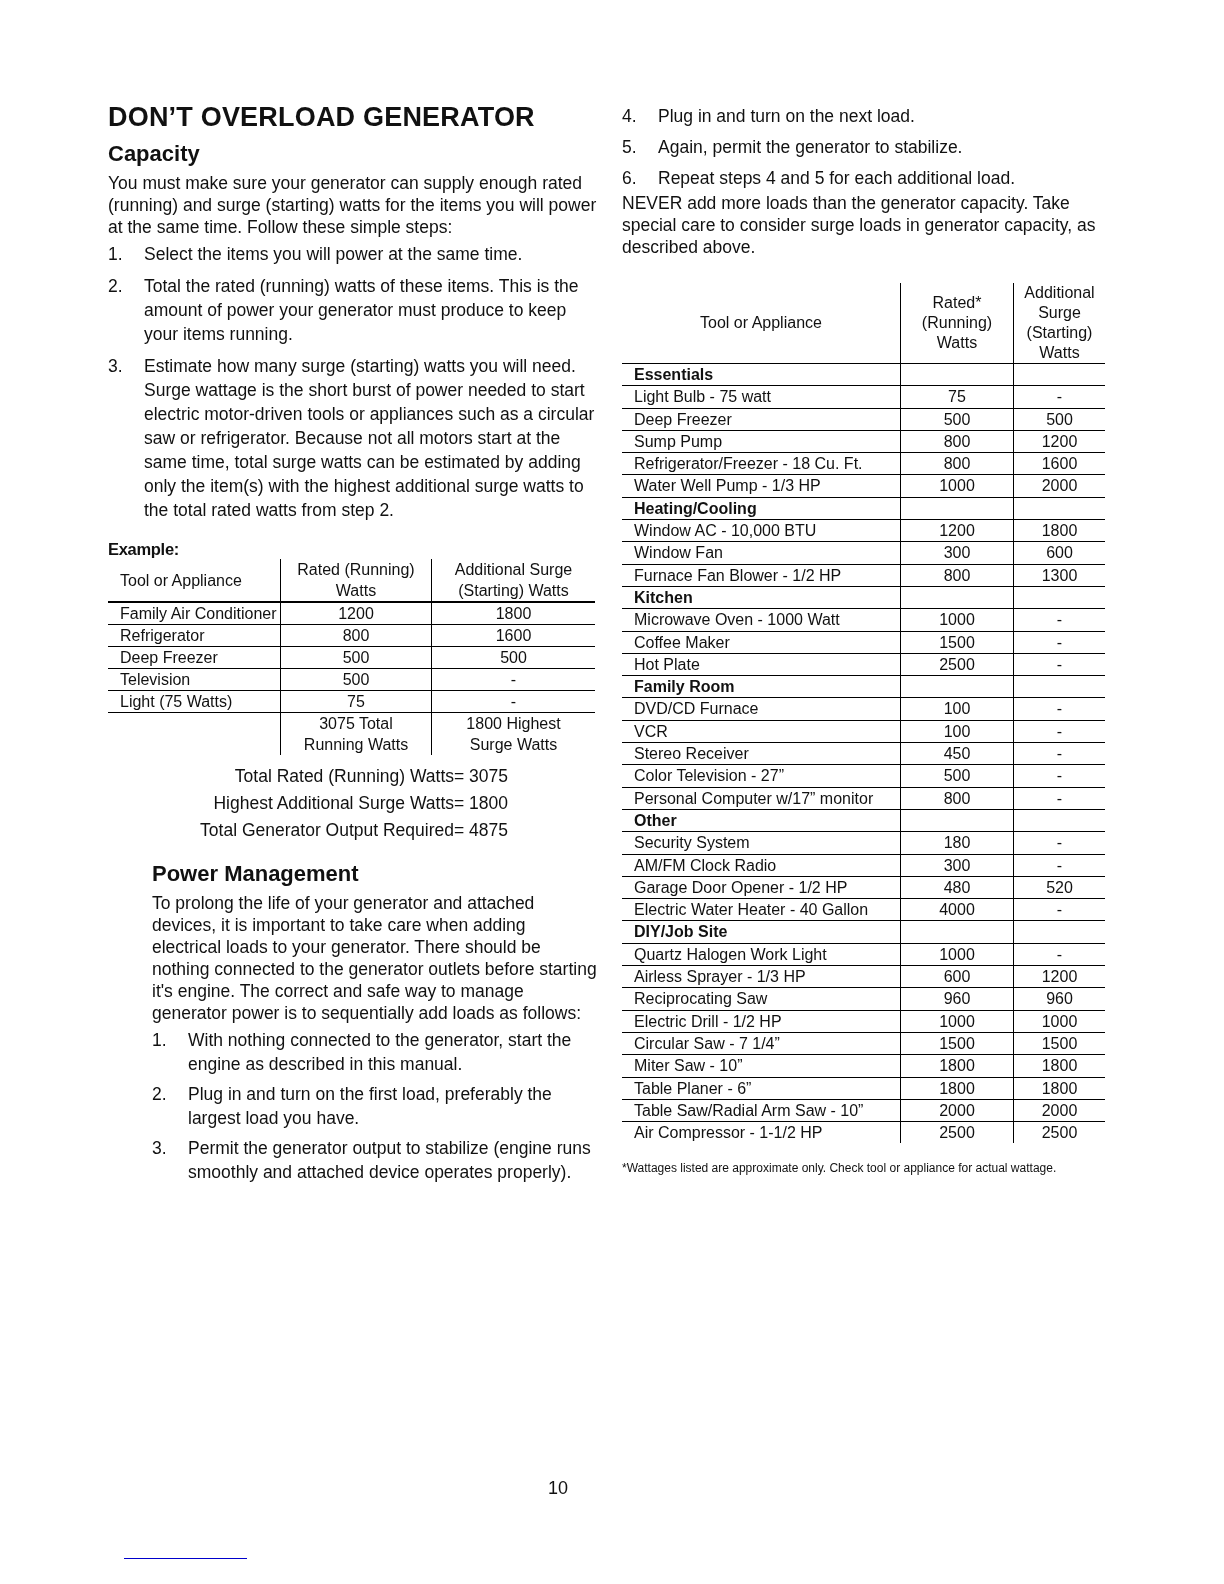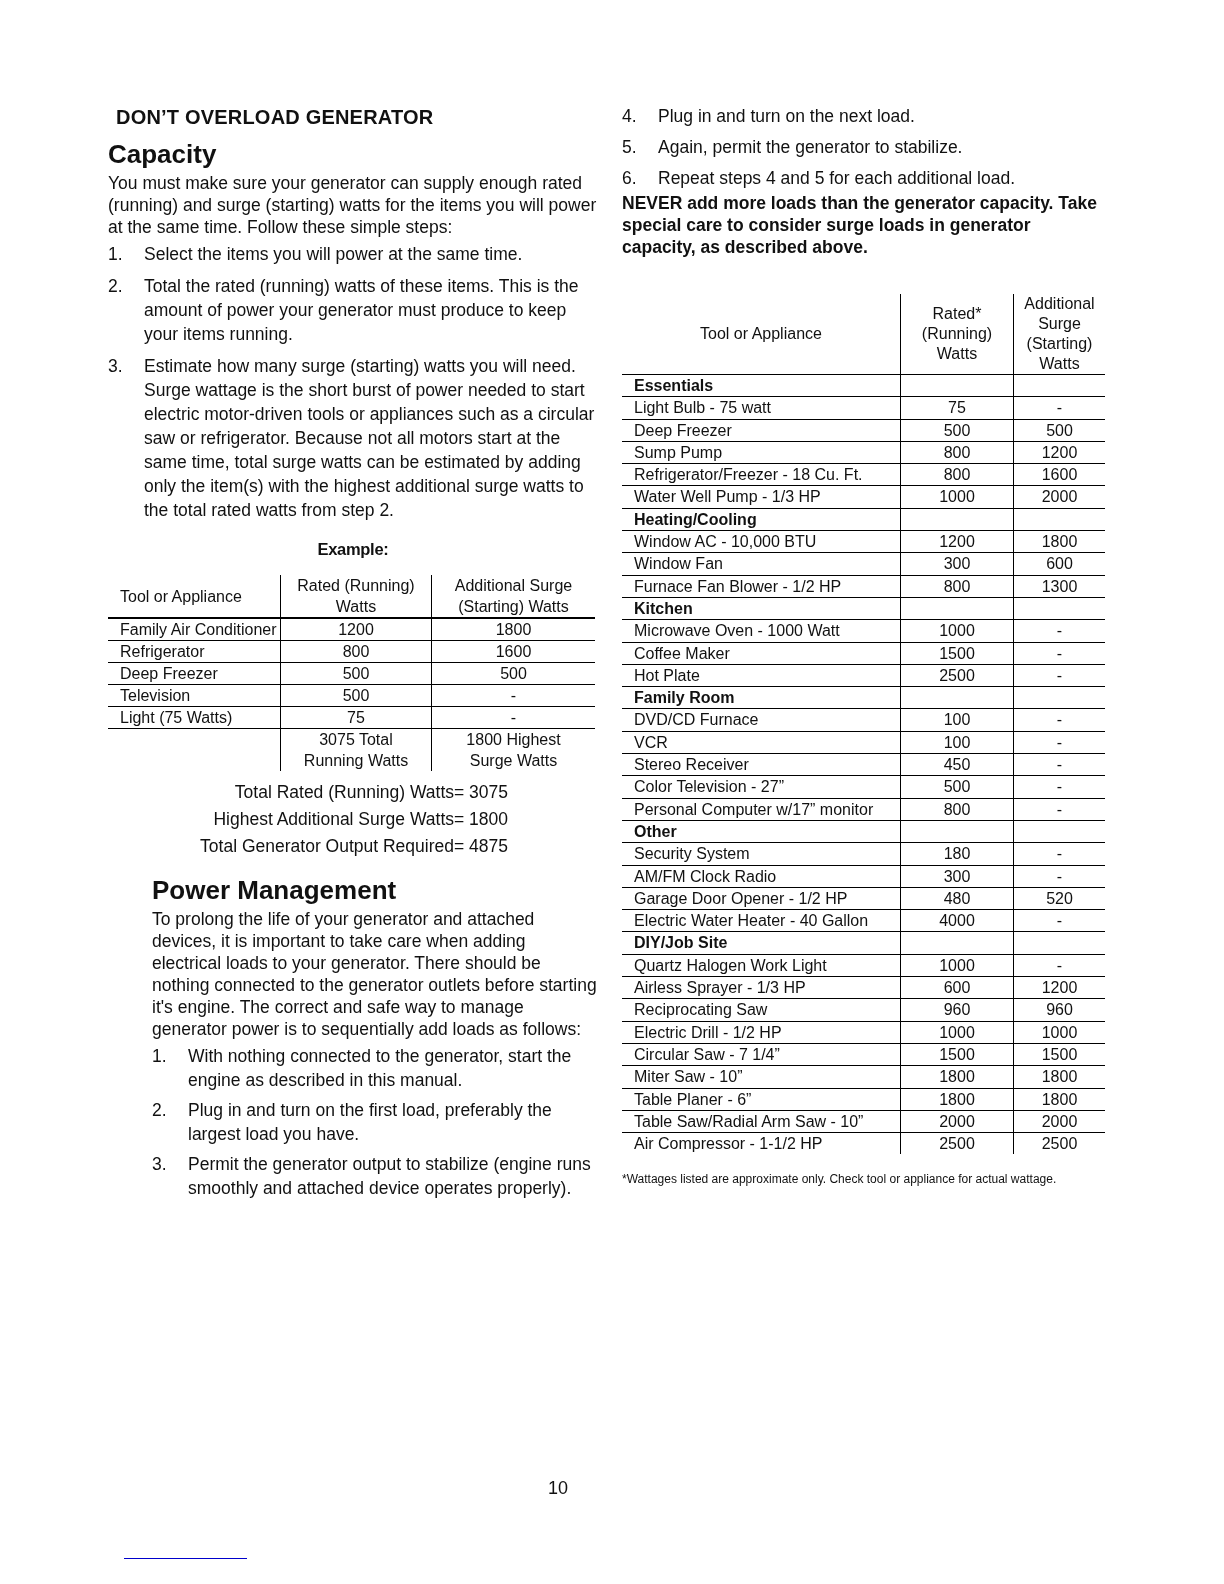--- a/index.html
+++ b/index.html
@@ -1,27 +1,27 @@
 <!DOCTYPE html>
 <html><head>
 <meta charset="utf-8">
 <style>
   html,body{margin:0;padding:0;background:#ffffff;}
   body{width:1224px;height:1584px;position:relative;overflow:hidden;color:#111;
        font-family:"Liberation Sans","DejaVu Sans",sans-serif;}
   .col{position:absolute;top:100px;}
   .left{left:108px;width:490px;}
   .right{left:622px;width:486px;}
-  h1{font-size:20px;font-weight:bold;margin:0 0 6px 8px;letter-spacing:0.2px;line-height:34px;}
-  h2{font-size:26px;font-weight:bold;margin:0 0 4px 0;line-height:28px;}
+  h1{font-size:27px;font-weight:bold;margin:0 0 6px 0;letter-spacing:0.2px;line-height:34px;}
+  h2{font-size:22px;font-weight:bold;margin:0 0 4px 0;line-height:28px;}
   p{font-size:17.5px;line-height:22px;margin:0;}
   ol{margin:0;padding:0;list-style:none;}
   ol li{font-size:17.5px;line-height:24px;position:relative;padding-left:36px;margin-bottom:6px;}
   ol li .num{position:absolute;left:0;top:0;}
-  .ex-label{font-weight:bold;font-size:16.5px;margin:18px 0 16px 0;letter-spacing:-0.3px;text-align:center;}
+  .ex-label{font-weight:bold;font-size:16.5px;margin:18px 0 0 0;letter-spacing:-0.3px;}
   table{border-collapse:collapse;}
   .ex{width:487px;font-size:16px;}
   .ex td,.ex th{padding:0 0 0 12px;line-height:21px;vertical-align:top;font-weight:normal;}
   .ex th{text-align:left;vertical-align:middle;}
   .ex .c{text-align:center;padding:0;}
   .ex td.vl,.ex th.vl{border-left:1.5px solid #000;}
   .ex tr.hd th{border-bottom:2px solid #000;}
   .ex tr.row td{border-bottom:1.5px solid #000;}
   .ex tr.row td:first-child{}
   .totals{margin-top:8px;font-size:17.5px;}
@@ -121,21 +121,21 @@
     </ol>
   </div>
 </div>
 
 <div class="col right" style="top:104px;">
   <ol>
     <li style="margin-bottom:7px;"><span class="num">4.</span><span>Plug in and turn on the next load.</span></li>
     <li style="margin-bottom:7px;"><span class="num">5.</span><span>Again, permit the generator to stabilize.</span></li>
     <li style="margin-bottom:2px;"><span class="num">6.</span><span>Repeat steps 4 and 5 for each additional load.</span></li>
   </ol>
-  <p style="margin-bottom:36px;font-weight:bold;">NEVER add more loads than the generator capacity. Take special care to consider surge loads in generator capacity, as described above.</p>
+  <p style="margin-bottom:25px;">NEVER add more loads than the generator capacity. Take special care to consider surge loads in generator capacity, as described above.</p>
 
   <table class="big">
     <thead>
     <tr class="hd">
       <th style="width:278px;">Tool or Appliance</th>
       <th class="vl" style="width:100px;padding:0 6px;">Rated* (Running) Watts</th>
       <th class="vl" style="padding:0 8px;">Additional Surge (Starting) Watts</th>
     </tr>
     </thead>
     <tbody id="wt-body">

